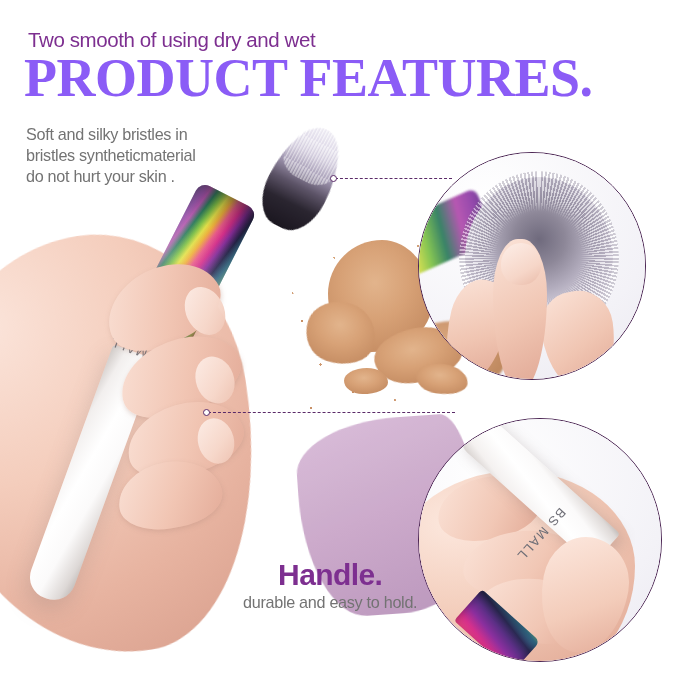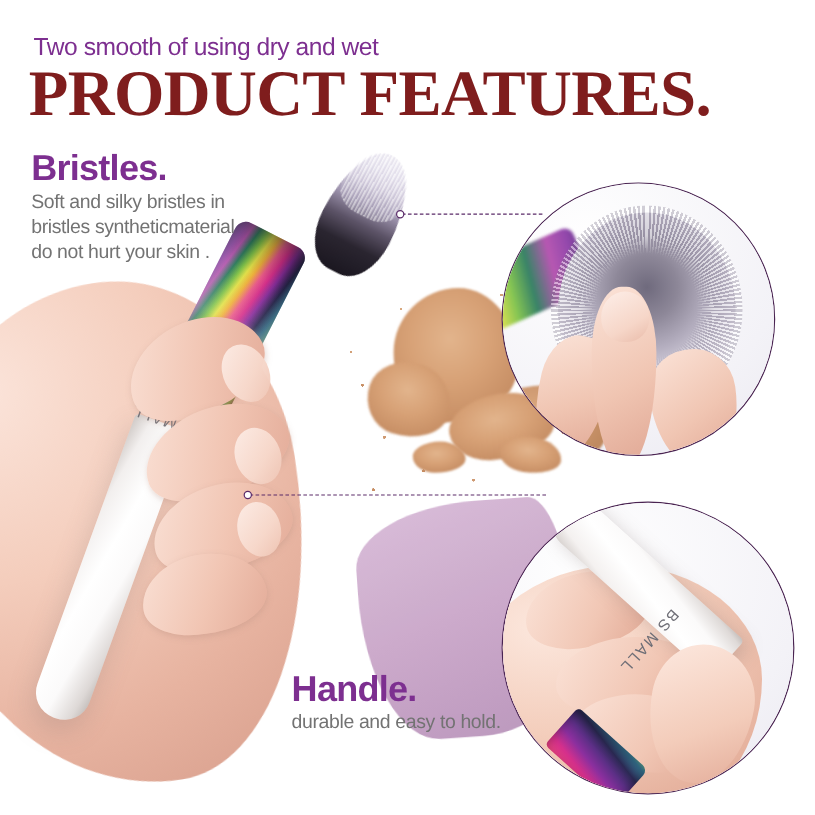--- a/index.html
+++ b/index.html
@@ -29,21 +29,21 @@
   }
   .headline {
     position: absolute;
     left: 24px;
     top: 50px;
     font-family: "Liberation Serif", serif;
     font-weight: bold;
     font-size: 54px;
     line-height: 56px;
     letter-spacing: -0.5px;
-    color: #7f1d1d;
+    color: #8b5cf6;
     white-space: nowrap;
   }
 
   
   .feature { position: absolute; }
   .feature-title {
     font-family: "Liberation Sans", sans-serif;
     font-weight: bold;
     font-size: 30px;
     line-height: 34px;
@@ -53,21 +53,21 @@
   }
   .feature-body {
     font-family: "Liberation Sans", sans-serif;
     font-size: 16.2px;
     line-height: 21px;
     letter-spacing: -0.3px;
     color: #737373;
     white-space: nowrap;
   }
   #feature-bristles { left: 26px; top: 124px; }
-  #feature-handle   { left: 243px; top: 558px; }
+  #feature-handle   { left: 243px; top: 558px; text-align: center; }
 
   
   .scene { position: absolute; inset: 0; }
 
   
   .brush-head {
     position: absolute;
     left: 247px;
     top: 118px;
     width: 62px;
@@ -485,21 +485,20 @@
   </div>
   <div class="connector" id="connector-handle">
     <div class="dash-line"></div>
     <div class="dot"></div>
   </div>
 
   <div class="subtitle">Two smooth of using dry and wet</div>
   <div class="headline">PRODUCT FEATURES.</div>
 
   <div class="feature" id="feature-bristles">
-    <div class="feature-title">Bristles.</div>
     <div class="feature-body">
       <div>Soft and silky bristles in</div>
       <div>bristles syntheticmaterial</div>
       <div>do not hurt your skin .</div>
     </div>
   </div>
 
   <div class="feature" id="feature-handle">
     <div class="feature-title">Handle.</div>
     <div class="feature-body">

